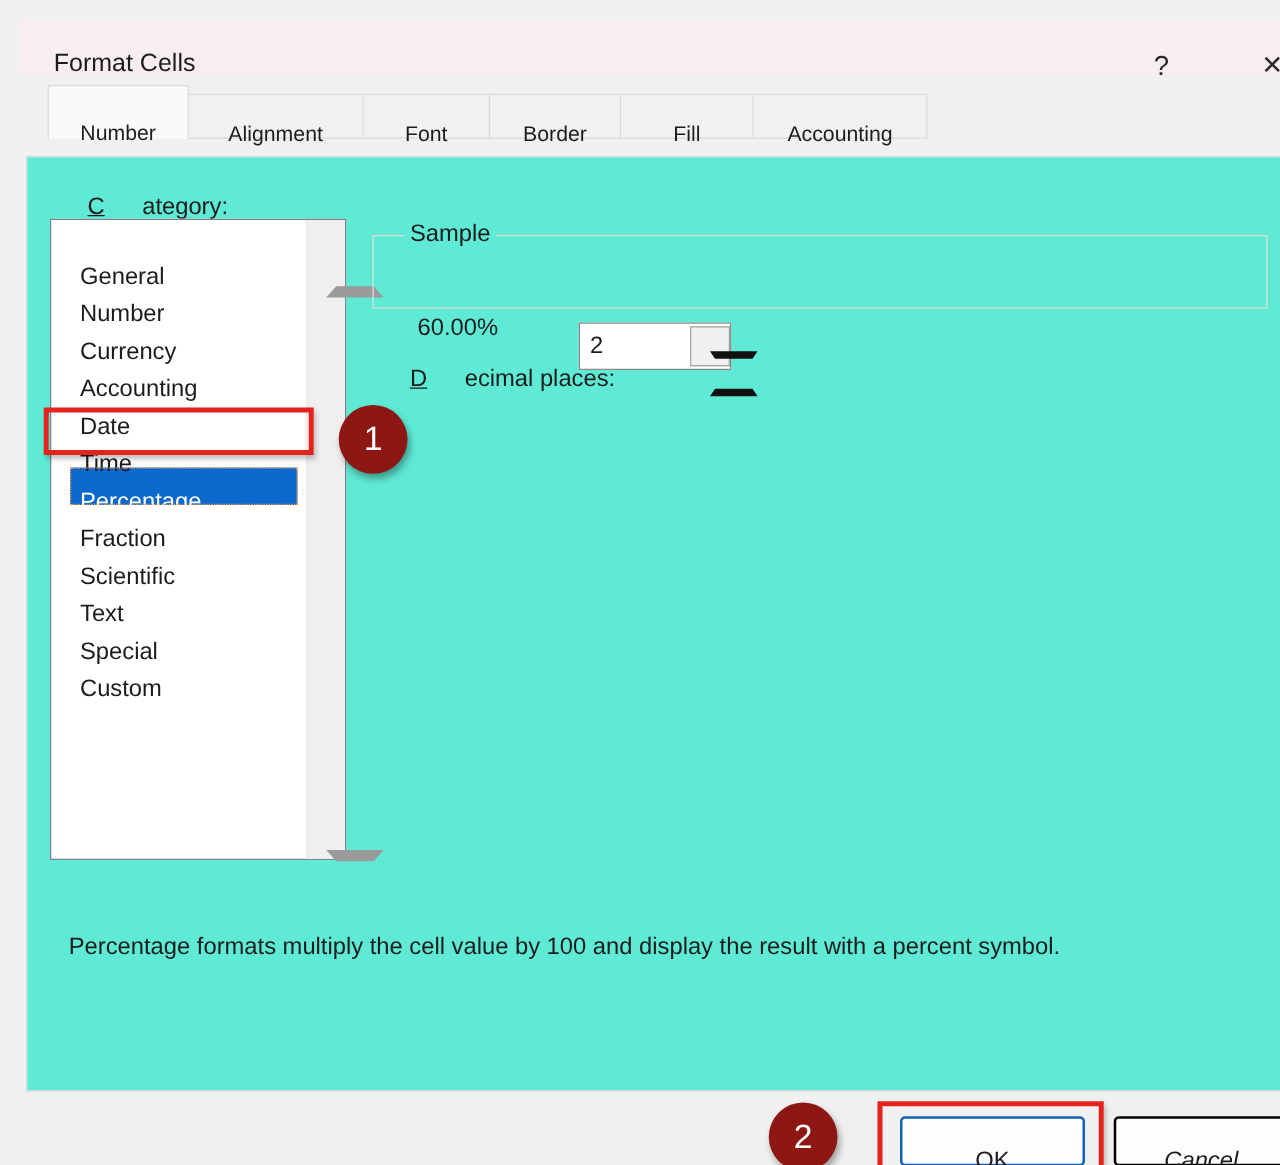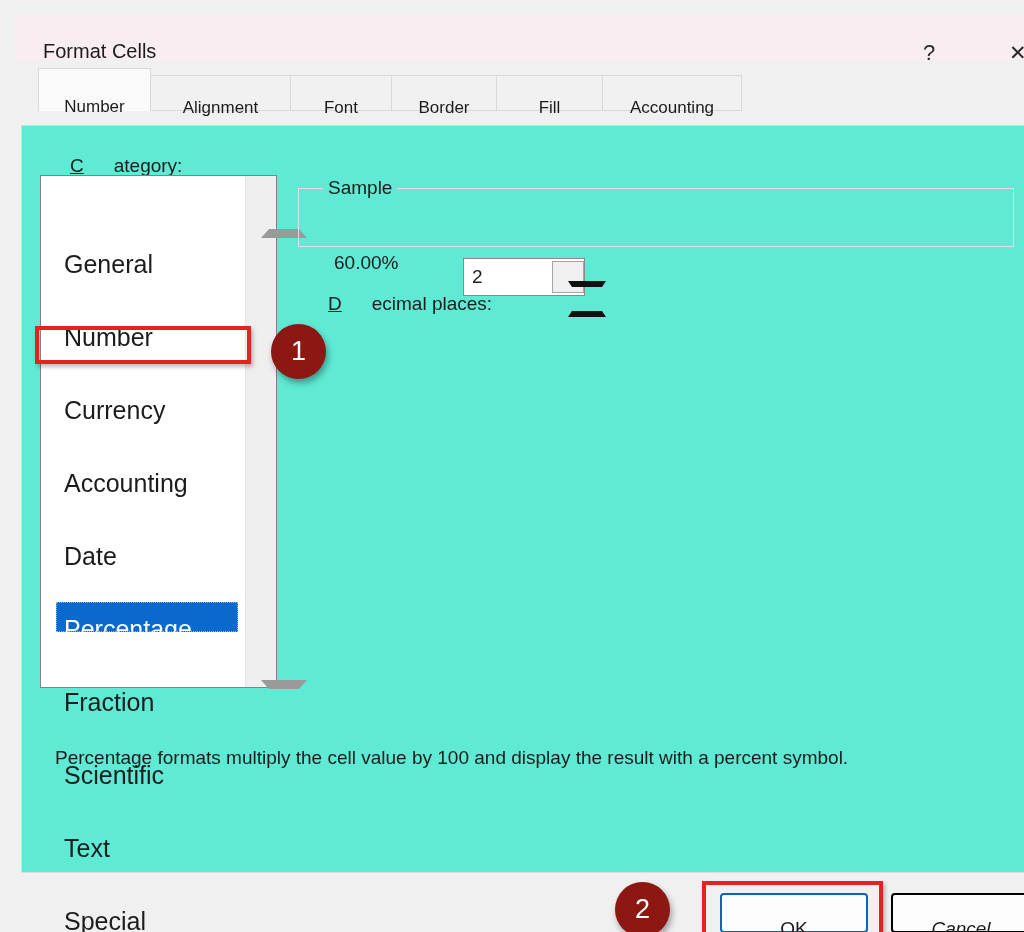--- a/index.html
+++ b/index.html
@@ -35,21 +35,21 @@
     background:#5eead4; border:1px solid #dcdcdc; z-index:1;
   }
   .cat-label { position:absolute; left:18px; top:14px; font-size:19px; }
   .accel { text-decoration:underline; }
   
   .listbox {
     position:absolute; left:18px; top:49px; width:237px; height:513px;
     background:#ffffff; border:1px solid #7d828c;
   }
   .list-items { position:absolute; left:0; top:3px; right:23px; }
-  .list-item { height:25.5px; line-height:25.5px; padding-left:8px; font-size:25px; color:#1c1c1c;margin-top:43px; }
+  .list-item { height:25.5px; line-height:25.5px; padding-left:8px; font-size:19px; color:#1c1c1c; }
   .list-item.selected {
     background:#0b69cd; color:#ffffff;
     outline:1px dotted #ff9c3f; outline-offset:-1px;
   }
   .scrollbar {
     position:absolute; right:0; top:0; bottom:0; width:23px;
     background:#efefef; border-left:1px solid #e6e6e6;
   }
   .scroll-btn { position:absolute; left:0; width:22px; height:25px; }
   .scroll-btn.up { top:0; } .scroll-btn.down { bottom:0; }
@@ -139,20 +139,21 @@
       <span class="accel">C</span><span>ategory:</span>
     </div>
 
     <div class="listbox">
       <div class="list-items">
         <div class="list-item">General</div>
         <div class="list-item">Number</div>
         <div class="list-item">Currency</div>
         <div class="list-item">Accounting</div>
         <div class="list-item">Date</div>
+        <div class="list-item">Time</div>
         <div class="list-item selected">Percentage</div>
         <div class="list-item">Fraction</div>
         <div class="list-item">Scientific</div>
         <div class="list-item">Text</div>
         <div class="list-item">Special</div>
         <div class="list-item">Custom</div>
       </div>
       <div class="scrollbar">
         <div class="scroll-btn up">
           <div class="tri up"></div>

